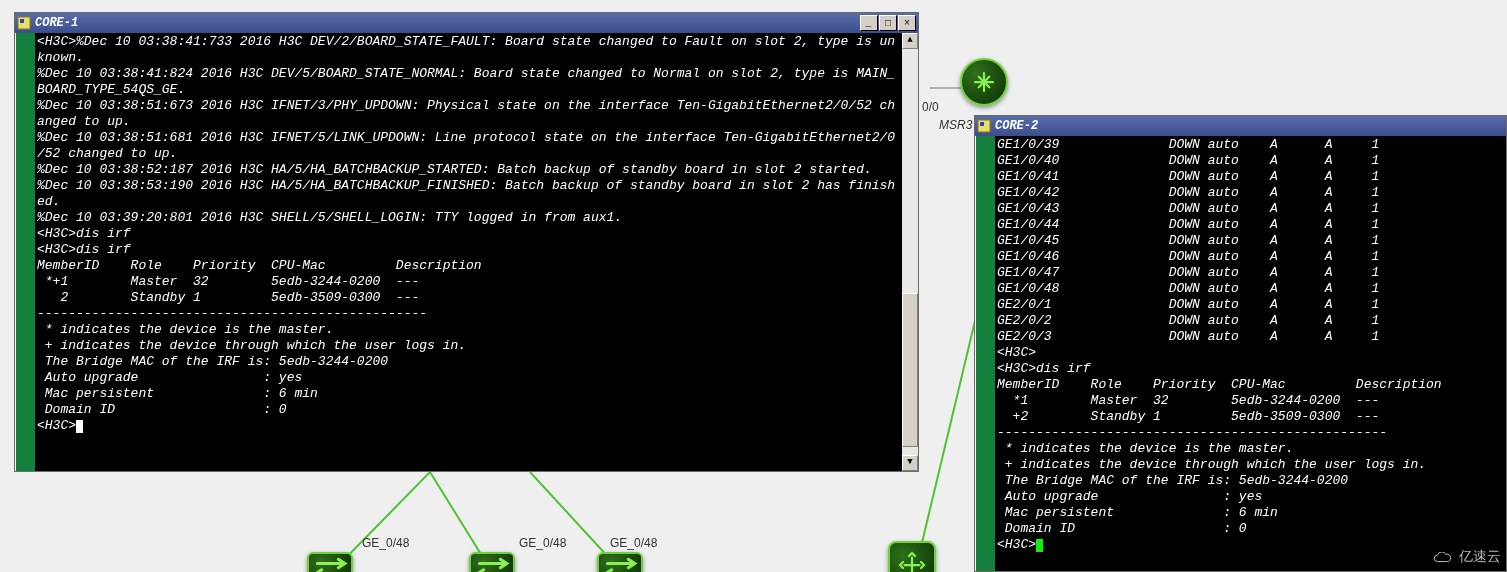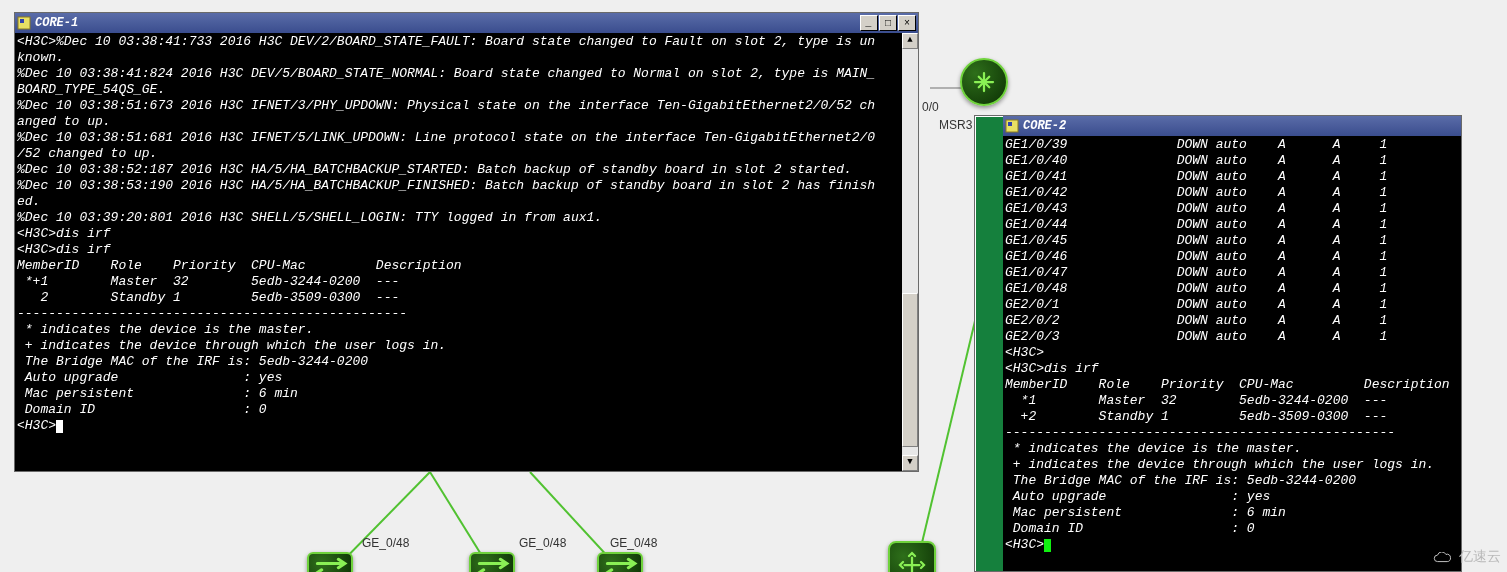--- a/index.html
+++ b/index.html
@@ -59,20 +59,21 @@
     flex:1;
     background:#000;
     color:#fff;
     font-family:"Courier New",monospace;
     font-size:13px;
     line-height:16px;
     padding:1px 2px;
     white-space:pre;
     overflow:hidden;
     position:relative;
+    margin-left:20px;
   }
   .term-body .line { white-space:pre; }
   .scrollbar-v {
     position:absolute;
     top:20px; right:0;
     width:16px;
     bottom:0;
     background:#d4d0c8;
     display:flex; flex-direction:column;
   }
@@ -172,21 +173,21 @@
 
 <div class="device-icon round" style="left:960px; top:58px;">
   <svg viewBox="0 0 40 40">
     <g stroke="#8af055" stroke-width="3" fill="none" stroke-linecap="round">
       <path d="M20 8 L20 32 M8 20 L32 20"></path>
       <path d="M13 13 L27 27 M27 13 L13 27"></path>
     </g>
   </svg>
 </div>
 <div class="port-label" style="left:922px; top:100px;">0/0</div>
-<div class="port-label" style="left:939px; top:118px;">MSR3</div>
+<div class="port-label" style="left:939px; top:118px;font-style:italic;">MSR3</div>
 
 <div class="brand-icon" style="left:307px; top:552px;">
   <svg viewBox="0 0 40 30">
       <g stroke="#8af055" stroke-width="3" fill="none" stroke-linecap="round">
     <path d="M8 10 L32 10 M8 20 L32 20"></path>
         <path d="M28 6 L34 10 L28 14 M12 16 L6 20 L12 24"></path>
   </g>
     </svg>
 </div>
 <div class="brand-icon" style="left:469px; top:552px;">
@@ -236,21 +237,21 @@
   <div class="term-body" id="term1"><div class="line">&lt;H3C&gt;%Dec 10 03:38:41:733 2016 H3C DEV/2/BOARD_STATE_FAULT: Board state changed to Fault on slot 2, type is un</div><div class="line">known.</div><div class="line">%Dec 10 03:38:41:824 2016 H3C DEV/5/BOARD_STATE_NORMAL: Board state changed to Normal on slot 2, type is MAIN_</div><div class="line">BOARD_TYPE_54QS_GE.</div><div class="line">%Dec 10 03:38:51:673 2016 H3C IFNET/3/PHY_UPDOWN: Physical state on the interface Ten-GigabitEthernet2/0/52 ch</div><div class="line">anged to up.</div><div class="line">%Dec 10 03:38:51:681 2016 H3C IFNET/5/LINK_UPDOWN: Line protocol state on the interface Ten-GigabitEthernet2/0</div><div class="line">/52 changed to up.</div><div class="line">%Dec 10 03:38:52:187 2016 H3C HA/5/HA_BATCHBACKUP_STARTED: Batch backup of standby board in slot 2 started.</div><div class="line">%Dec 10 03:38:53:190 2016 H3C HA/5/HA_BATCHBACKUP_FINISHED: Batch backup of standby board in slot 2 has finish</div><div class="line">ed.</div><div class="line">%Dec 10 03:39:20:801 2016 H3C SHELL/5/SHELL_LOGIN: TTY logged in from aux1.</div><div class="line"></div><div class="line">&lt;H3C&gt;dis irf</div><div class="line">&lt;H3C&gt;dis irf</div><div class="line">MemberID    Role    Priority  CPU-Mac         Description</div><div class="line"> *+1        Master  32        5edb-3244-0200  ---</div><div class="line">   2        Standby 1         5edb-3509-0300  ---</div><div class="line">--------------------------------------------------</div><div class="line"> * indicates the device is the master.</div><div class="line"> + indicates the device through which the user logs in.</div><div class="line"></div><div class="line"> The Bridge MAC of the IRF is: 5edb-3244-0200</div><div class="line"> Auto upgrade                : yes</div><div class="line"> Mac persistent              : 6 min</div><div class="line"> Domain ID                   : 0</div><div class="line">&lt;H3C&gt;<span class="cursor-block"></span></div></div>
   <div class="scrollbar-v">
     <div class="sb-btn">▲</div>
     <div class="sb-track">
        <div class="sb-thumb" style="top:60%; height:38%;"></div>
     </div>
     <div class="sb-btn">▼</div>
   </div>
 </div>
 
-<div class="term-window" style="left:974px; top:115px; width:488px; height:457px;padding-left:28px;">
+<div class="term-window" style="left:974px; top:115px; width:533px; height:457px;">
   <div class="titlebar">
     <span class="win-icon">
       <svg viewBox="0 0 14 14">
           <rect x="1" y="1" width="12" height="12" fill="#e8e064" stroke="#8a7a20"></rect>
           <rect x="3" y="3" width="4" height="4" fill="#3344aa"></rect>
         </svg>
     </span>
     <span class="title-text">CORE-2</span>
   </div>
   <div class="term-body" id="term2"><div class="line">GE1/0/39              DOWN auto    A      A     1</div><div class="line">GE1/0/40              DOWN auto    A      A     1</div><div class="line">GE1/0/41              DOWN auto    A      A     1</div><div class="line">GE1/0/42              DOWN auto    A      A     1</div><div class="line">GE1/0/43              DOWN auto    A      A     1</div><div class="line">GE1/0/44              DOWN auto    A      A     1</div><div class="line">GE1/0/45              DOWN auto    A      A     1</div><div class="line">GE1/0/46              DOWN auto    A      A     1</div><div class="line">GE1/0/47              DOWN auto    A      A     1</div><div class="line">GE1/0/48              DOWN auto    A      A     1</div><div class="line">GE2/0/1               DOWN auto    A      A     1</div><div class="line">GE2/0/2               DOWN auto    A      A     1</div><div class="line">GE2/0/3               DOWN auto    A      A     1</div><div class="line">&lt;H3C&gt;</div><div class="line">&lt;H3C&gt;dis irf</div><div class="line">MemberID    Role    Priority  CPU-Mac         Description</div><div class="line">  *1        Master  32        5edb-3244-0200  ---</div><div class="line">  +2        Standby 1         5edb-3509-0300  ---</div><div class="line">--------------------------------------------------</div><div class="line"> * indicates the device is the master.</div><div class="line"> + indicates the device through which the user logs in.</div><div class="line"></div><div class="line"> The Bridge MAC of the IRF is: 5edb-3244-0200</div><div class="line"> Auto upgrade                : yes</div><div class="line"> Mac persistent              : 6 min</div><div class="line"> Domain ID                   : 0</div><div class="line">&lt;H3C&gt;<span class="cursor-green"></span></div></div>

